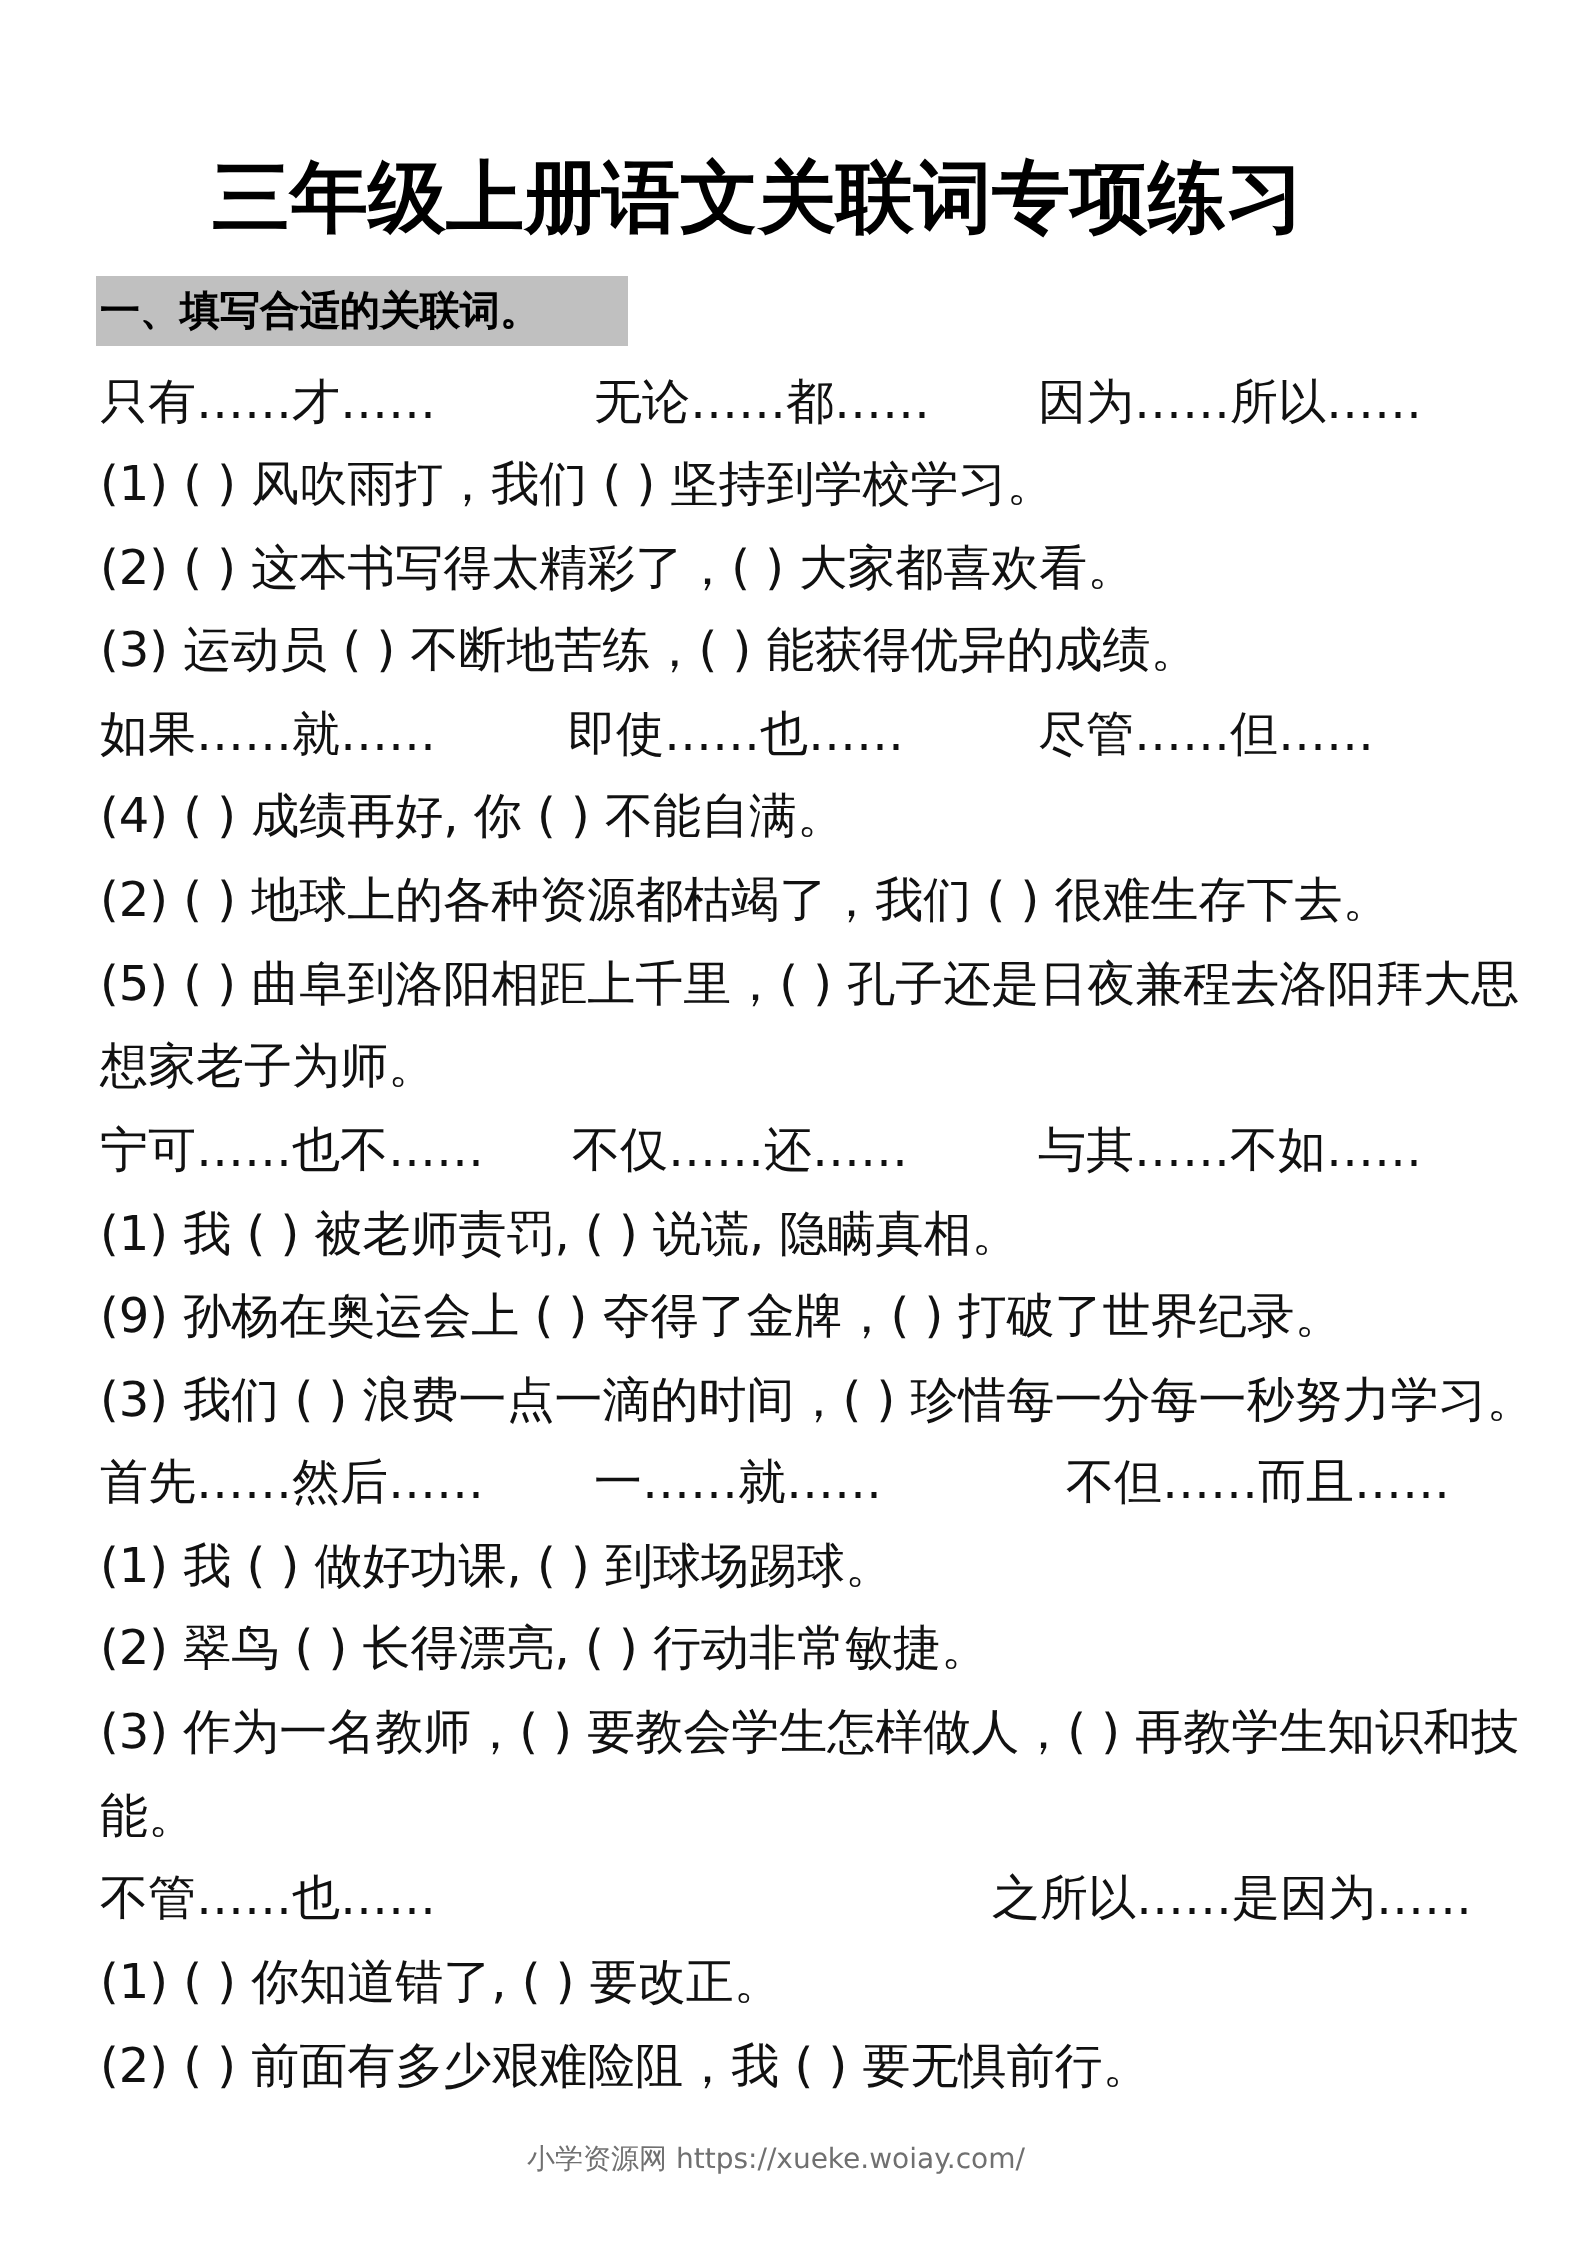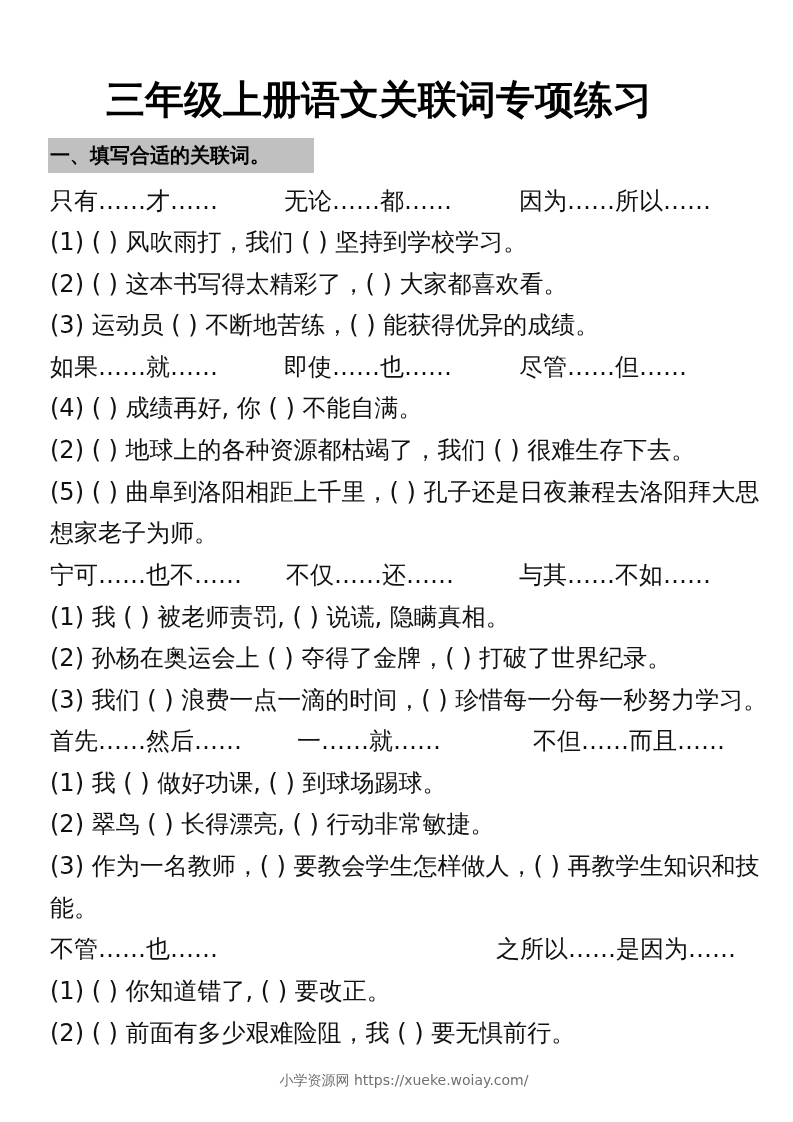--- a/index.html
+++ b/index.html
@@ -61,35 +61,34 @@
     }
     .footer {
       position: absolute;
       left: 0;
       width: 776px;
       top: 1068px;
       text-align: center;
       font-size: 14px;
       line-height: 24px;
       color: #707070;
-      padding-left: 16px;
     }
   </style>
 </head>
 <body>
 
 <div class="title">三年级上册语文关联词专项练习</div>
 
 <div class="section-header">
   <span>一、填写合适的关联词。</span>
 </div>
 
 <div class="line" style="top:180px;">
   <span class="pair" style="left:0px;">只有……才……</span>
-  <span class="pair" style="left:234px;">无论……都……</span>
+  <span class="pair" style="left:247px;">无论……都……</span>
   <span class="pair" style="left:469px;">因为……所以……</span>
 </div>
 <div class="line" style="top:221px;">(1) ( ) 风吹雨打，我们 ( ) 坚持到学校学习。</div>
 <div class="line" style="top:263px;">(2) ( ) 这本书写得太精彩了，( ) 大家都喜欢看。</div>
 <div class="line" style="top:304px;">(3) 运动员 ( ) 不断地苦练，( ) 能获得优异的成绩。</div>
 
 <div class="line" style="top:346px;">
   <span class="pair" style="left:0px;">如果……就……</span>
   <span class="pair" style="left:234px;">即使……也……</span>
   <span class="pair" style="left:469px;">尽管……但……</span>
@@ -98,21 +97,21 @@
 <div class="line" style="top:429px;">(2) ( ) 地球上的各种资源都枯竭了，我们 ( ) 很难生存下去。</div>
 <div class="line" style="top:471px;">(5) ( ) 曲阜到洛阳相距上千里，( ) 孔子还是日夜兼程去洛阳拜大思</div>
 <div class="line" style="top:512px;">想家老子为师。</div>
 
 <div class="line" style="top:554px;">
   <span class="pair" style="left:236px;">不仅……还……</span>
   <span class="pair" style="left:0px;">宁可……也不……</span>
   <span class="pair" style="left:469px;">与其……不如……</span>
 </div>
 <div class="line" style="top:596px;">(1) 我 ( ) 被老师责罚, ( ) 说谎, 隐瞒真相。</div>
-<div class="line" style="top:637px;">(2) 孙杨在奥运会上 ( ) 夺得了金牌，( ) 打破了世界纪录。</div>
+<div class="line" style="top:637px;">(9) 孙杨在奥运会上 ( ) 夺得了金牌，( ) 打破了世界纪录。</div>
 <div class="line" style="top:679px;">(3) 我们 ( ) 浪费一点一滴的时间，( ) 珍惜每一分每一秒努力学习。</div>
 
 <div class="line" style="top:720px;">
   <span class="pair" style="left:0px;">首先……然后……</span>
   <span class="pair" style="left:247px;">一……就……</span>
   <span class="pair" style="left:483px;">不但……而且……</span>
 </div>
 <div class="line" style="top:762px;">(1) 我 ( ) 做好功课, ( ) 到球场踢球。</div>
 <div class="line" style="top:803px;">(2) 翠鸟 ( ) 长得漂亮, ( ) 行动非常敏捷。</div>
 <div class="line" style="top:845px;">(3) 作为一名教师，( ) 要教会学生怎样做人，( ) 再教学生知识和技</div>

